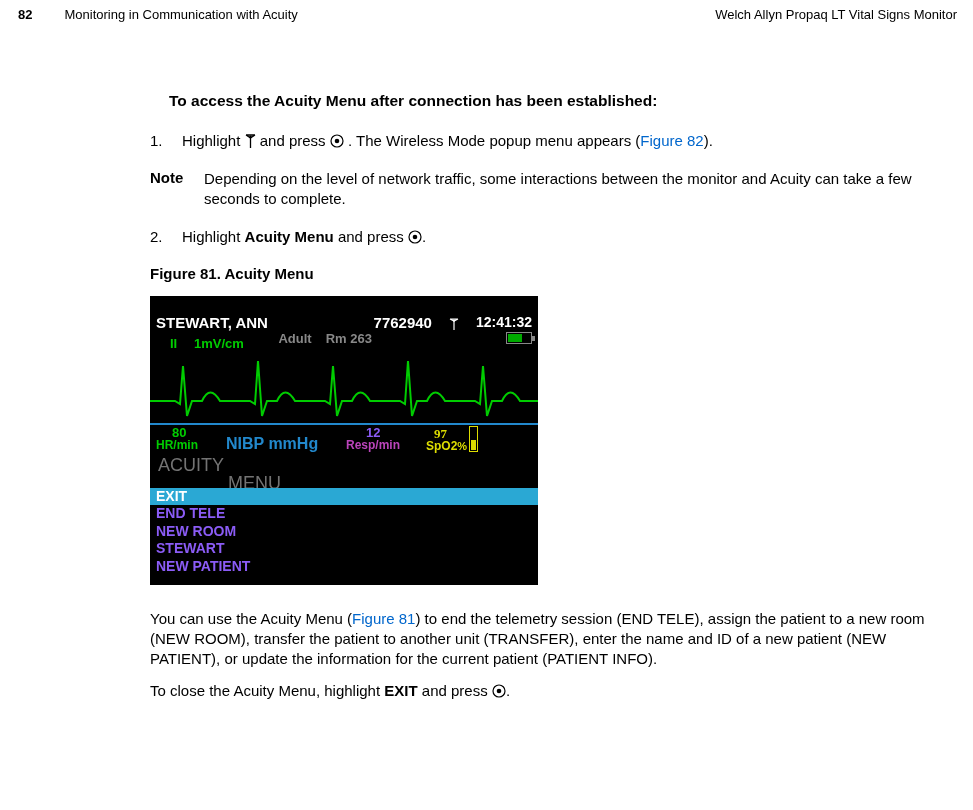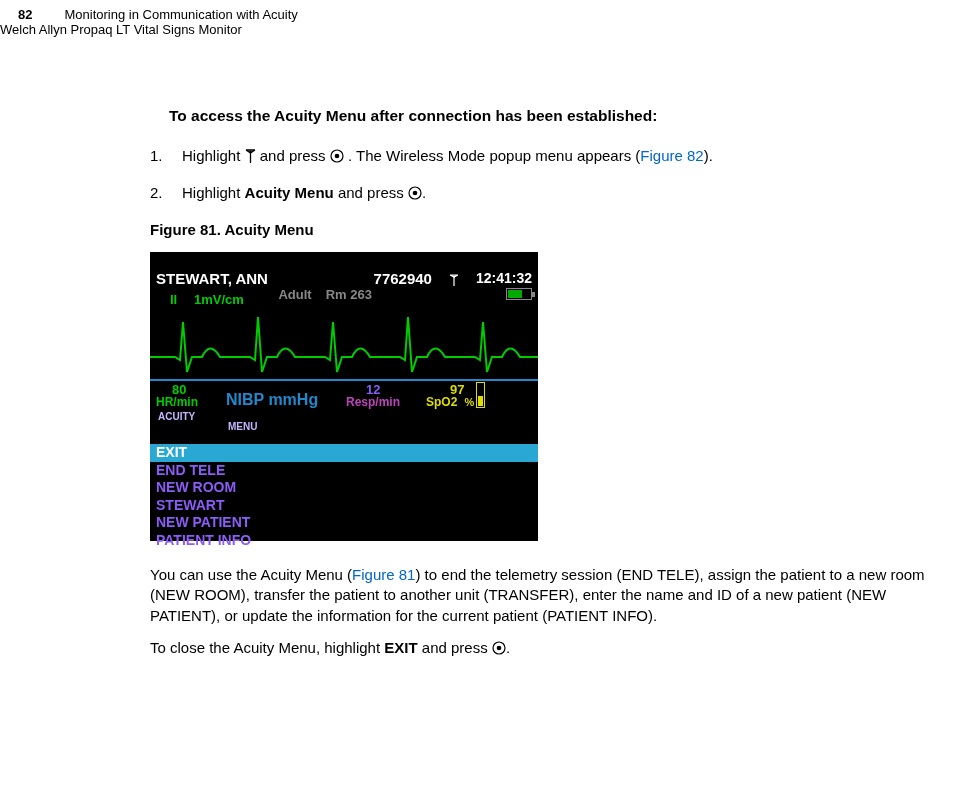--- a/index.html
+++ b/index.html
@@ -13,21 +13,20 @@
       width: 973px;
       font-size: 15px;
     }
     .page-header {
       display: flex;
       justify-content: space-between;
       padding: 7px 0 0 0;
       font-size: 13px;
       font-family: "Helvetica Neue", Arial, sans-serif;
       font-weight: 300;
-      flex-direction: column;
     }
     .page-header-left {
       display: flex;
       gap: 32px;
     }
     .page-num {
       font-weight: bold;
       padding-left: 18px;
     }
     .content {
@@ -166,21 +165,21 @@
       width: 388px;
       height: 80px;
     }
     .params-row {
       position: absolute;
       top: 130px;
       left: 0;
       width: 466px;
       display: flex;
       padding: 0 6px;
-      align-items: flex-end;
+      align-items: center;
     }
     .param {
       text-align: left;
       font-weight: bold;
       font-size: 13px;
       line-height: 1.0;
     }
     .hr-val { color: #0c0; }
     .hr-lbl { color: #0c0; font-size: 12px; }
     .nibp-lbl { color: #28c; font-size: 16px; }
@@ -207,23 +206,23 @@
     }
     .pct-sign {
       color: #dd0;
       font-size: 11px;
       vertical-align: top;
     }
     .menu-title {
       position: absolute;
       top: 160px;
       left: 8px;
-      color: #c4b5fd;
-      font-weight: bold;
-      font-size: 10px;
+      color: #737373;
+      font-weight: normal;
+      font-size: 18px;
       line-height: 1.0;
     }
     .menu-items {
       position: absolute;
       top: 192px;
       left: 0;
       width: 100%;
     }
     .menu-item {
       color: #8b5cf6;
@@ -243,21 +242,21 @@
     b { font-weight: bold; }
   </style>
 </head>
 <body>
 
 <div class="page-header">
   <div class="page-header-left">
     <span class="page-num">82</span>
     <span>Monitoring in Communication with Acuity</span>
   </div>
-  <span style="padding-right:2px">Welch Allyn Propaq LT Vital Signs Monitor</span>
+  <span style="padding-right:16px">Welch Allyn Propaq LT Vital Signs Monitor</span>
 </div>
 
 <div class="content">
 
   <div class="section-heading">To access the Acuity Menu after connection has been established:</div>
 
   <div class="step">
     <div class="step-num">1.</div>
     <div class="step-text">
       <span>Highlight </span>
@@ -267,20 +266,24 @@
           </svg></span>
       <span> and press </span>
       <span class="select-icon"><svg width="14" height="14" viewBox="0 0 14 14">
             <circle cx="7" cy="7" r="6" stroke="black" stroke-width="1.2" fill="none"></circle>
             <circle cx="7" cy="7" r="2.3" fill="black"></circle>
           </svg></span>
       <span>. The Wireless Mode popup menu appears (</span><span class="link">Figure 82</span><span>).</span>
     </div>
   </div>
 
+  <div class="note-block">
+    <div class="note-label">Note</div>
+    <div class="note-text">Depending on the level of network traffic, some interactions between the monitor and Acuity can take a few seconds to complete.</div>
+  </div>
 
   <div class="step">
     <div class="step-num">2.</div>
     <div class="step-text">
       <span>Highlight </span><b>Acuity Menu</b><span> and press </span><span class="select-icon"><svg width="14" height="14" viewBox="0 0 14 14">
             <circle cx="7" cy="7" r="6" stroke="black" stroke-width="1.2" fill="none"></circle>
             <circle cx="7" cy="7" r="2.3" fill="black"></circle>
           </svg></span><span>.</span>
     </div>
   </div>
@@ -328,42 +331,41 @@
       </div>
       <div class="param" style="width:120px; padding-top:10px;">
         <div class="nibp-lbl">NIBP mmHg</div>
       </div>
       <div class="param" style="width:80px;">
         <div class="resp-val" style="margin-left:20px;">12</div>
         <div class="resp-lbl">Resp/min</div>
       </div>
       <div class="param" style="flex:1; display:flex; align-items:flex-end;">
         <div>
-          <div class="spo2-val" style="margin-left:24px;">97</div>
+          <div class="spo2-val" style="margin-left:8px;font-family:Liberation Serif, serif;">97</div>
           <div class="spo2-lbl">SpO2</div>
         </div>
         <span class="pct-sign">%</span>
         <div class="spo2-bar">
             <div class="spo2-bar-fill"></div>
           </div>
       </div>
     </div>
 
     <div class="menu-title">
       <div>ACUITY</div>
       <div style="margin-left:22px;padding-left:48px;">MENU</div>
     </div>
 
     <div class="menu-items" id="menu-items-container">
         <div class="menu-item selected">EXIT</div>
         <div class="menu-item">END TELE</div>
         <div class="menu-item">NEW ROOM</div>
         <div class="menu-item">STEWART</div>
         <div class="menu-item">NEW PATIENT</div>
-        <div class="menu-item">PATIENT INFO</div>
       </div>
   </div>
 
   <div class="body-para">
     <span>You can use the Acuity Menu (</span><span class="link">Figure 81</span><span>) to end the telemetry session (END TELE), assign the patient to a new room (NEW ROOM), transfer the patient to another unit (TRANSFER), enter the name and ID of a new patient (NEW PATIENT), or update the information for the current patient (PATIENT INFO).</span>
   </div>
 
   <div class="body-para">
     <span>To close the Acuity Menu, highlight </span><b>EXIT</b><span> and press </span><span class="select-icon"><svg width="14" height="14" viewBox="0 0 14 14">
           <circle cx="7" cy="7" r="6" stroke="black" stroke-width="1.2" fill="none"></circle>

